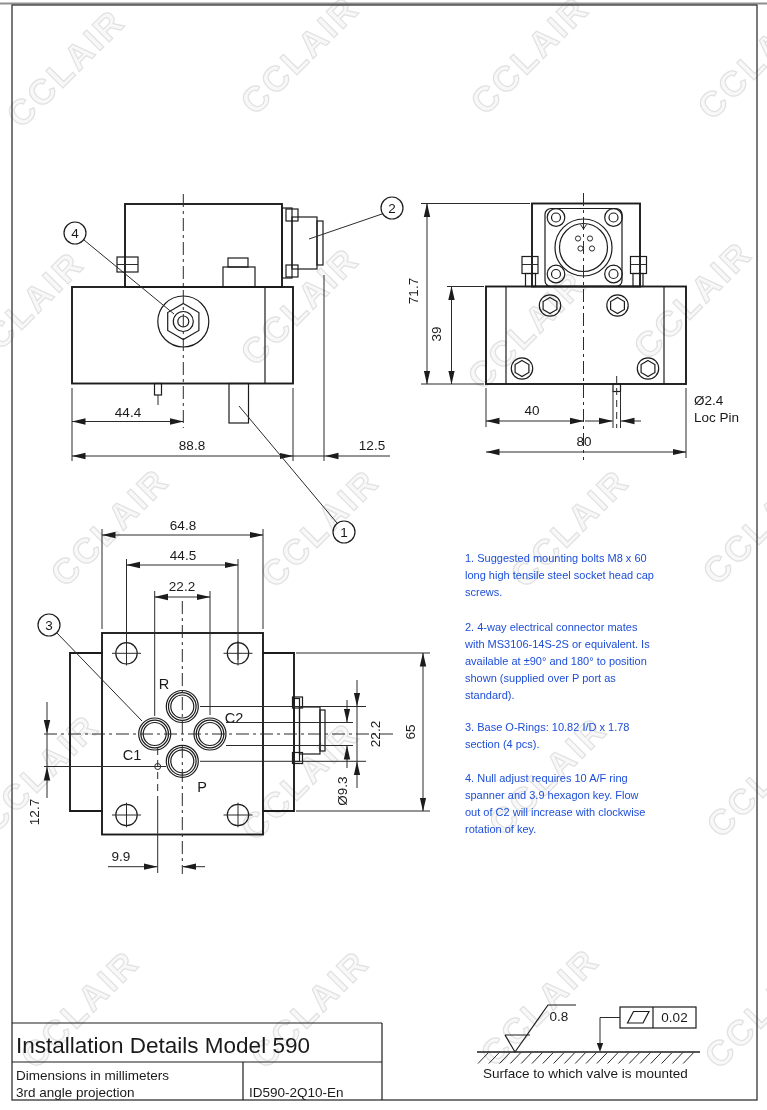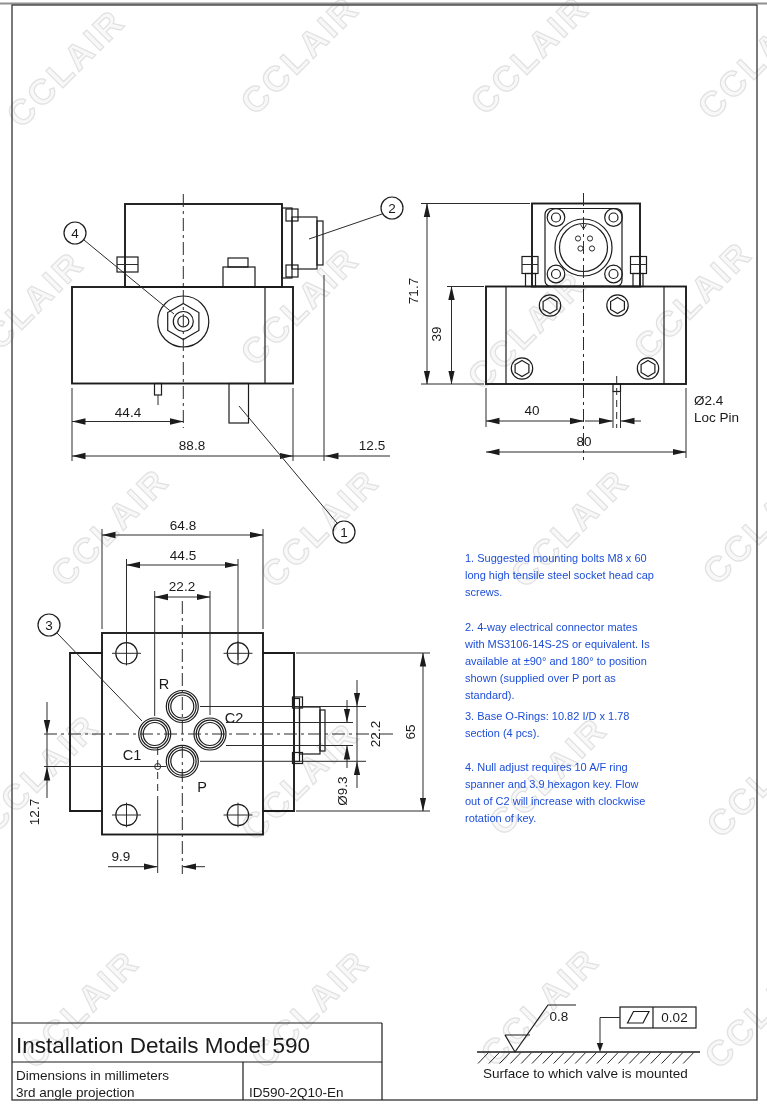--- a/index.html
+++ b/index.html
@@ -20,21 +20,21 @@
   text{font-family:"Liberation Sans",sans-serif;fill:#1a1a1a;}
   .dt{font-size:13.5px;text-anchor:middle;}
   .ds{font-size:13.5px;text-anchor:start;}
   .pt{font-size:14.5px;text-anchor:middle;}
   .ct{font-size:13.5px;text-anchor:middle;}
   .tt{font-size:22.5px;text-anchor:start;}
   
   #notes{position:absolute;left:465px;top:550px;width:292px;z-index:3;}
   .note{font-size:11px;line-height:17px;white-space:pre-line;color:#1d4ed8;}
   .note.n1{margin-bottom:18px;}
-  .note.n2{margin-bottom:4px;}
+  .note.n2{margin-bottom:15px;}
   .note.n3{margin-bottom:17px;}
 </style>
 </head>
 <body>
 
 <div id="page">
 
   <div id="wm-layer">
       <div class="wm" style="left: 66px; top: 68px;">CCLAIR</div>
       <div class="wm" style="left: 300px; top: 55px;">CCLAIR</div>

